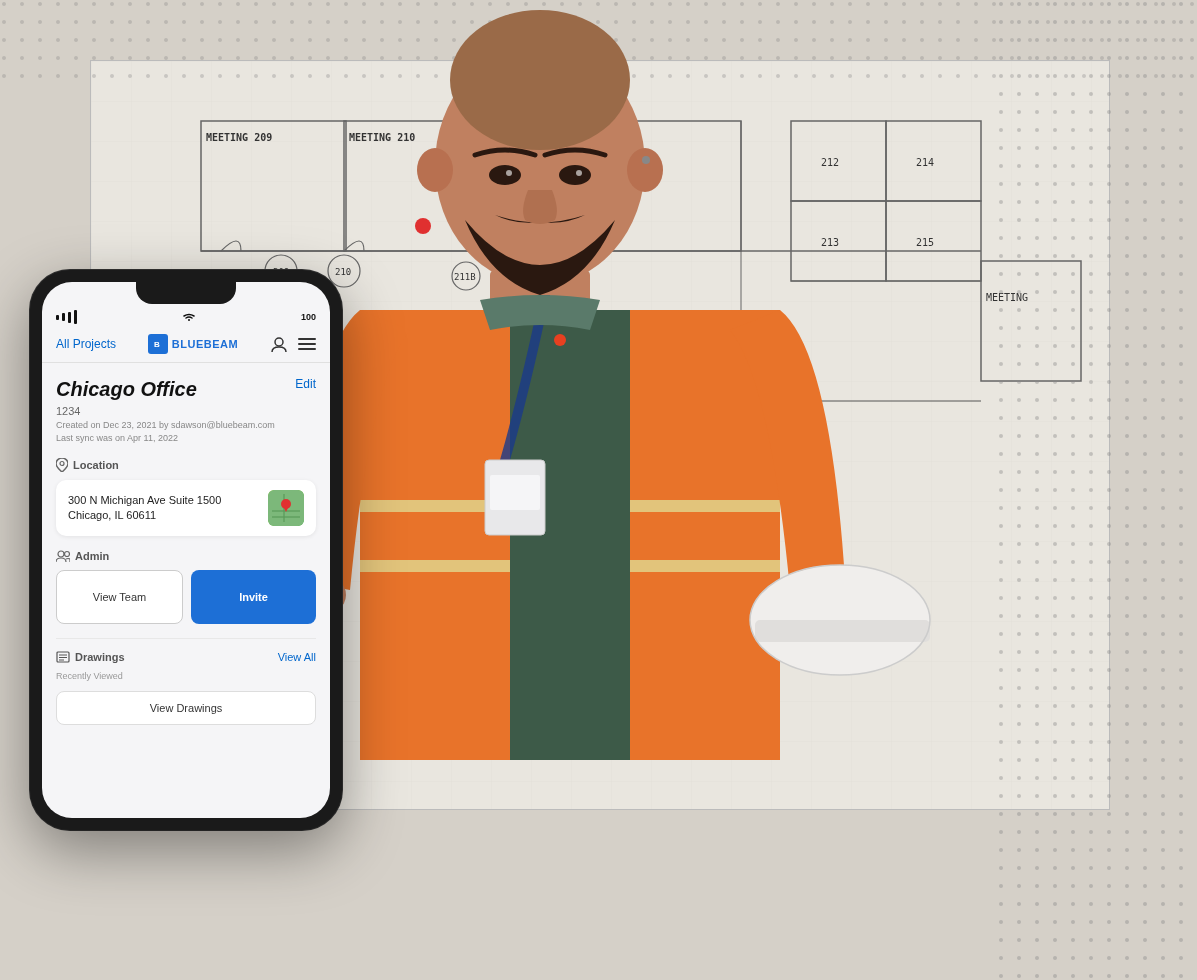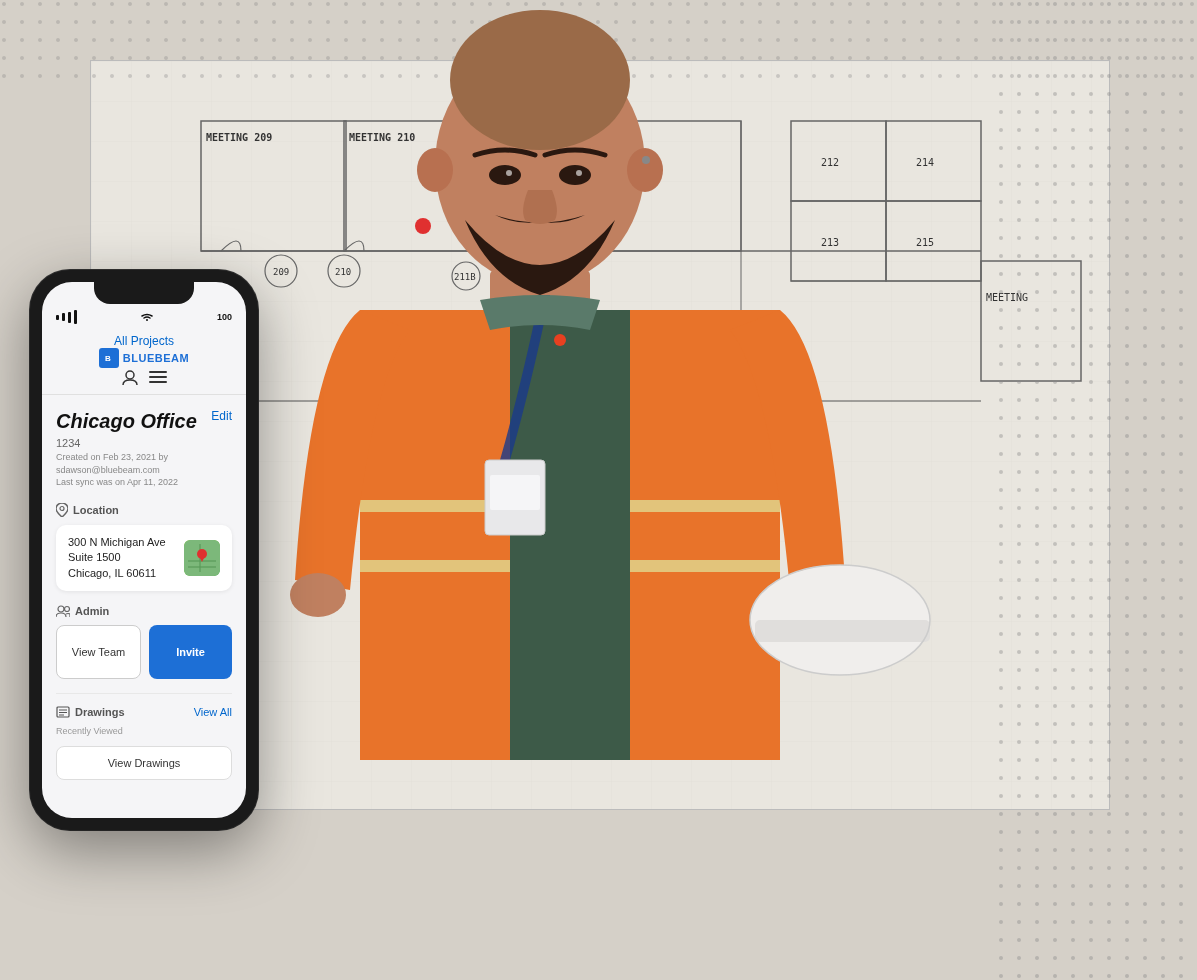--- a/index.html
+++ b/index.html
@@ -20,21 +20,21 @@
       width: 780px;
       height: 980px;
       z-index: 3;
     }
 
     
     .phone-container {
       position: absolute;
       top: 270px;
       left: 30px;
-      width: 228px;
+      width: 312px;
       height: 560px;
       z-index: 10;
     }
 
     .phone-frame {
       width: 100%;
       height: 100%;
       background: #1a1a1a;
       border-radius: 40px;
       padding: 12px;
@@ -84,21 +84,20 @@
       background: #111;
       border-radius: 1px;
     }
 
     .phone-nav {
       display: flex;
       justify-content: space-between;
       align-items: center;
       padding: 4px 14px 8px;
       border-bottom: 1px solid #e0e0e0;
-      flex-direction: column;
     }
 
     .nav-all-projects {
       font-size: 12px;
       color: #0066cc;
       font-weight: 500;
     }
 
     .nav-logo {
       display: flex;
@@ -513,21 +512,21 @@
 
       <div class="phone-content">
 
         <div class="project-header">
           <span class="project-title">Chicago Office</span>
           <span class="edit-btn">Edit</span>
         </div>
 
         <div class="project-id">1234</div>
         <div class="project-meta">
-          <span>Created on Feb 23, 2021 by sdawson@bluebeam.com</span><br>
+          <span>Created on Dec 23, 2021 by sdawson@bluebeam.com</span><br>
           <span>Last sync was on Apr 11, 2022</span>
         </div>
 
         <div class="section-label">
           <svg width="12" height="14" viewBox="0 0 12 14">
             <path d="M6,0 C3,0 0,2.5 0,5.5 C0,9 6,14 6,14 C6,14 12,9 12,5.5 C12,2.5 9,0 6,0 Z" fill="none" stroke="#666" stroke-width="1.5"></path>
             <circle cx="6" cy="5.5" r="2" fill="none" stroke="#666" stroke-width="1.2"></circle>
           </svg>
           <span>Location</span>
         </div>

